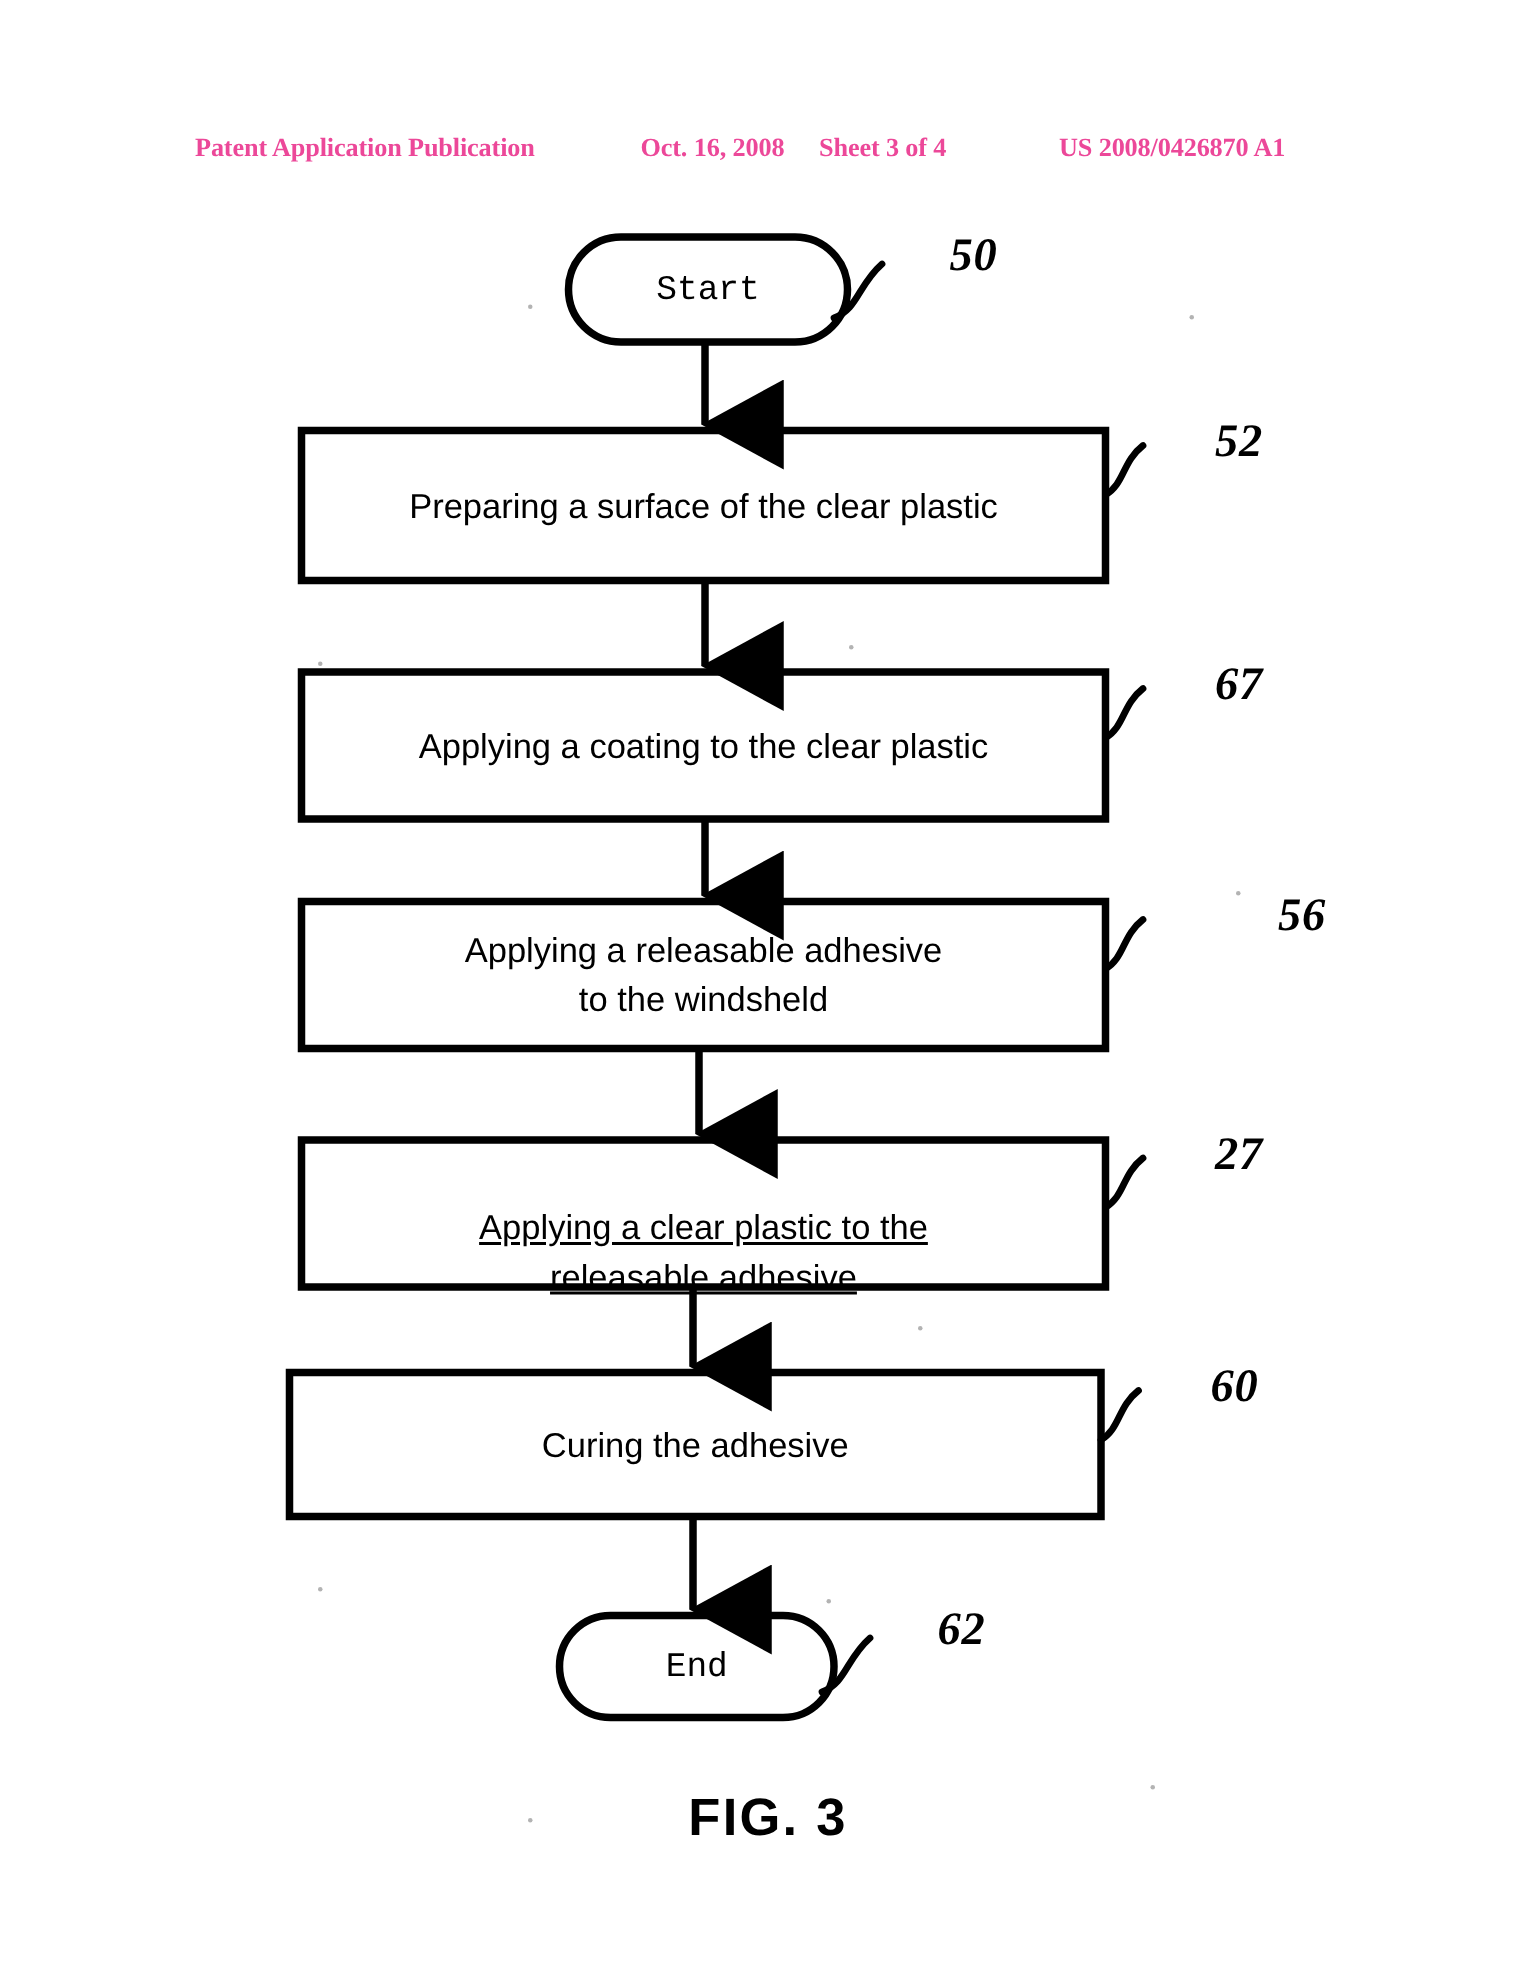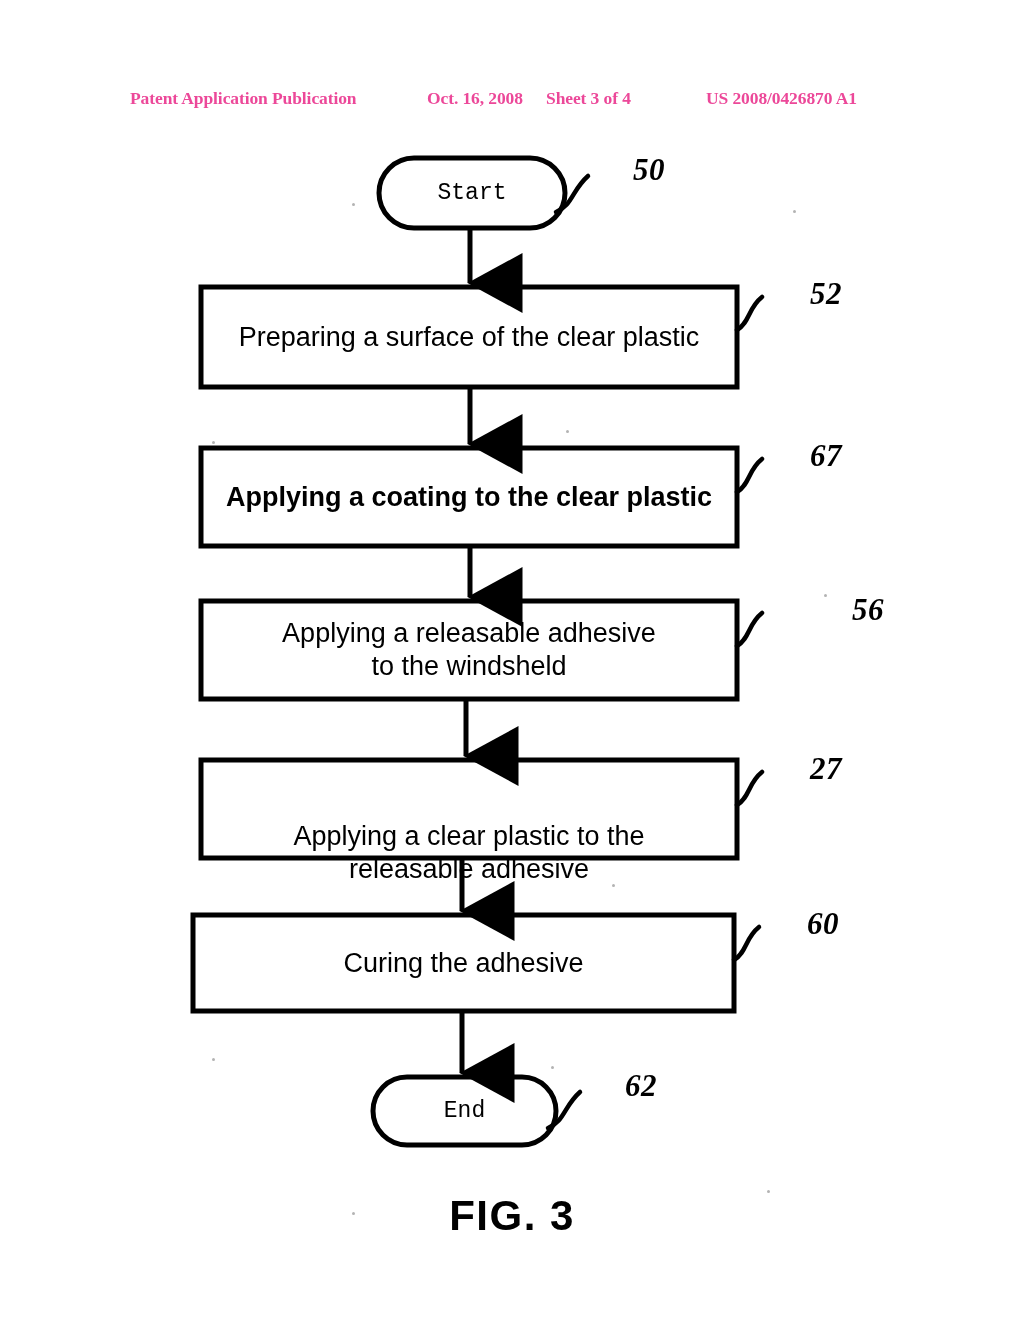--- a/index.html
+++ b/index.html
@@ -51,21 +51,21 @@
     width: 1024px;
     height: 1320px;
     overflow: visible;
   }
 
   
   .node-text {
     position: absolute;
     text-align: center;
     font-family: "Liberation Sans", sans-serif;
-    font-size: 27px;
+    font-size: 23px;
     line-height: 33px;
     color: #000;
     white-space: pre-line;
     display: flex;
     align-items: center;
     justify-content: center;
   }
   .terminal-text {
     font-size: 23px;
     font-family: Liberation Mono, monospace;
@@ -85,21 +85,21 @@
 
   
   .fig-caption {
     position: absolute;
     left: 0;
     top: 1192px;
     width: 1024px;
     text-align: center;
     font-family: "Liberation Sans", sans-serif;
     font-weight: bold;
-    font-size: 42px;
+    font-size: 35px;
     letter-spacing: 1.5px;
     color: #000;
   }
 
   
   .speck {
     position: absolute;
     background: #9a9a9a;
     width: 3px;
     height: 3px;
@@ -149,26 +149,26 @@
     <path d="M 737 646 C 750 638 748 624 762 613" fill="none" stroke="#000" stroke-width="4.5" stroke-linecap="round"></path>
     <path d="M 737 805 C 750 797 748 783 762 772" fill="none" stroke="#000" stroke-width="4.5" stroke-linecap="round"></path>
     <path d="M 734 960 C 747 952 745 938 759 927" fill="none" stroke="#000" stroke-width="4.5" stroke-linecap="round"></path>
     <path d="M 548 1128 C 564 1122 564 1106 580 1092" fill="none" stroke="#000" stroke-width="4.5" stroke-linecap="round"></path>
   </svg>
 
   <div class="node-text terminal-text" style="left:379px; top:158px; width:186px; height:70px;">Start</div>
 
   <div class="node-text" style="left:201px; top:287px; width:536px; height:100px;">Preparing a surface of the clear plastic</div>
 
-  <div class="node-text" style="left:201px; top:448px; width:536px; height:98px;font-weight:bold;">Applying a coating to the clear plastic</div>
+  <div class="node-text" style="left:201px; top:448px; width:536px; height:98px;">Applying a coating to the clear plastic</div>
 
   <div class="node-text" style="left:201px; top:601px; width:536px; height:98px;">Applying a releasable adhesive
 to the windsheld</div>
 
-  <div class="node-text" style="left:201px; top:804px; width:536px; height:98px;">Applying a clear plastic to the
+  <div class="node-text" style="left:201px; top:786px; width:536px; height:98px;text-decoration:underline;">Applying a clear plastic to the
 releasable adhesive</div>
 
   <div class="node-text" style="left:193px; top:915px; width:541px; height:96px;">Curing the adhesive</div>
 
   <div class="node-text terminal-text" style="left:373px; top:1077px; width:183px; height:68px;">End</div>
 
   <div class="ref" style="left:588px; top:152px;">50</div>
   <div class="ref" style="left:765px; top:276px;">52</div>
   <div class="ref" style="left:765px; top:438px;">67</div>
   <div class="ref" style="left:807px; top:592px;">56</div>

